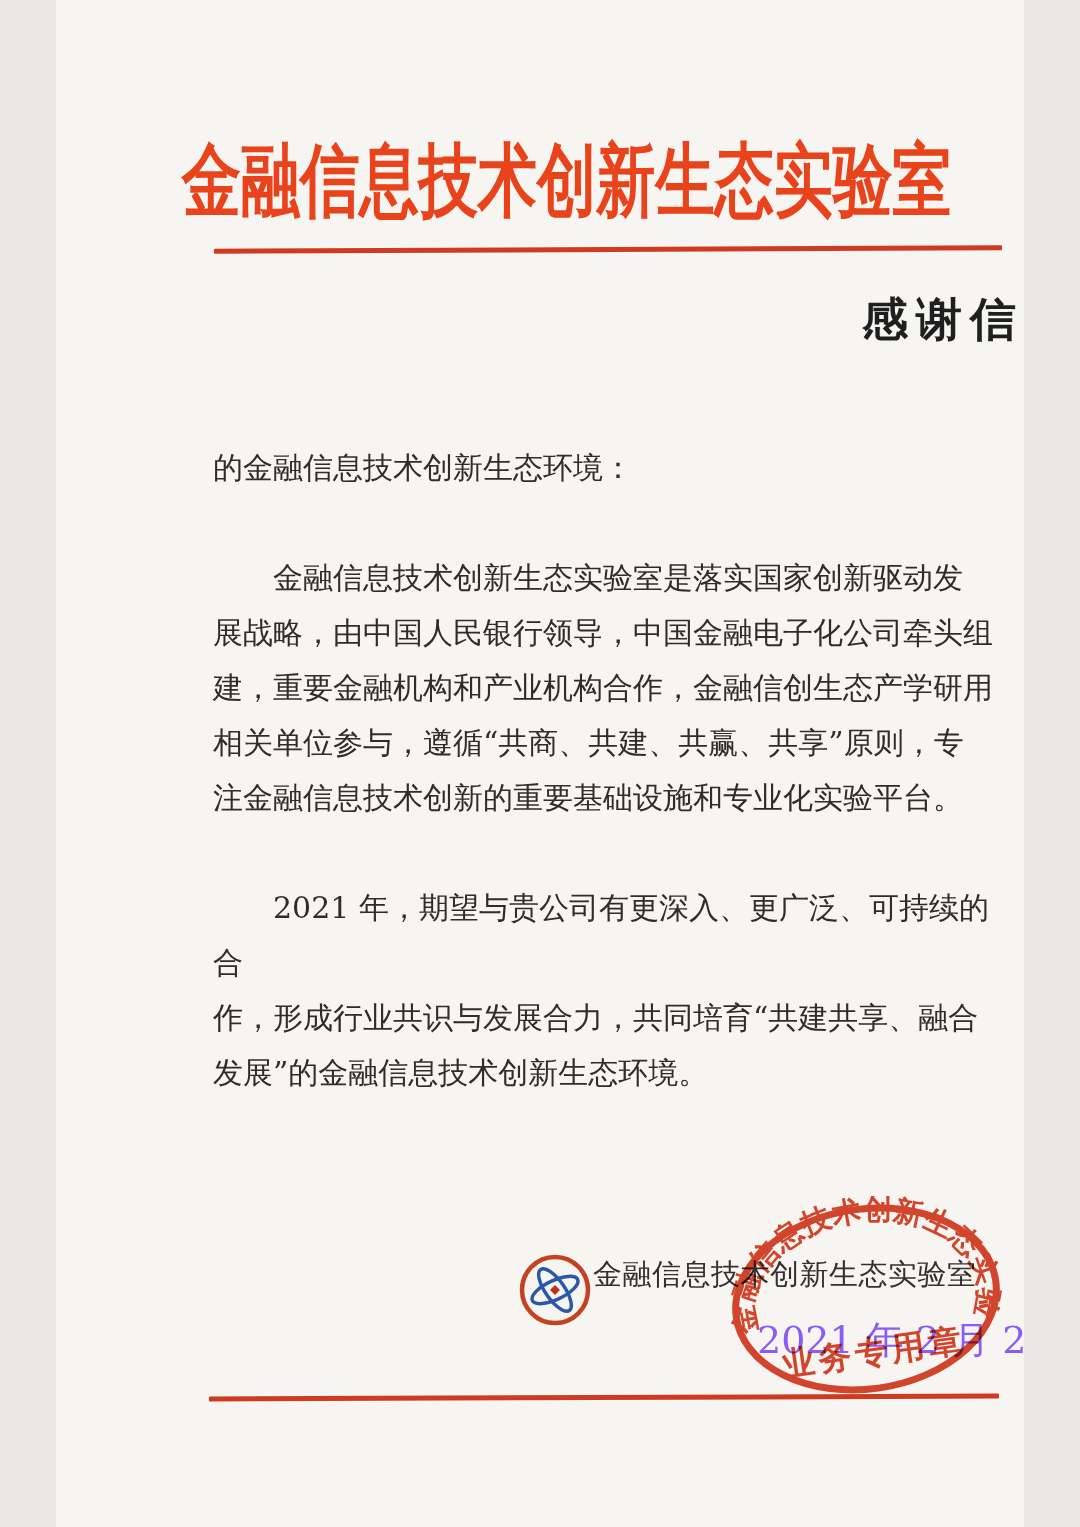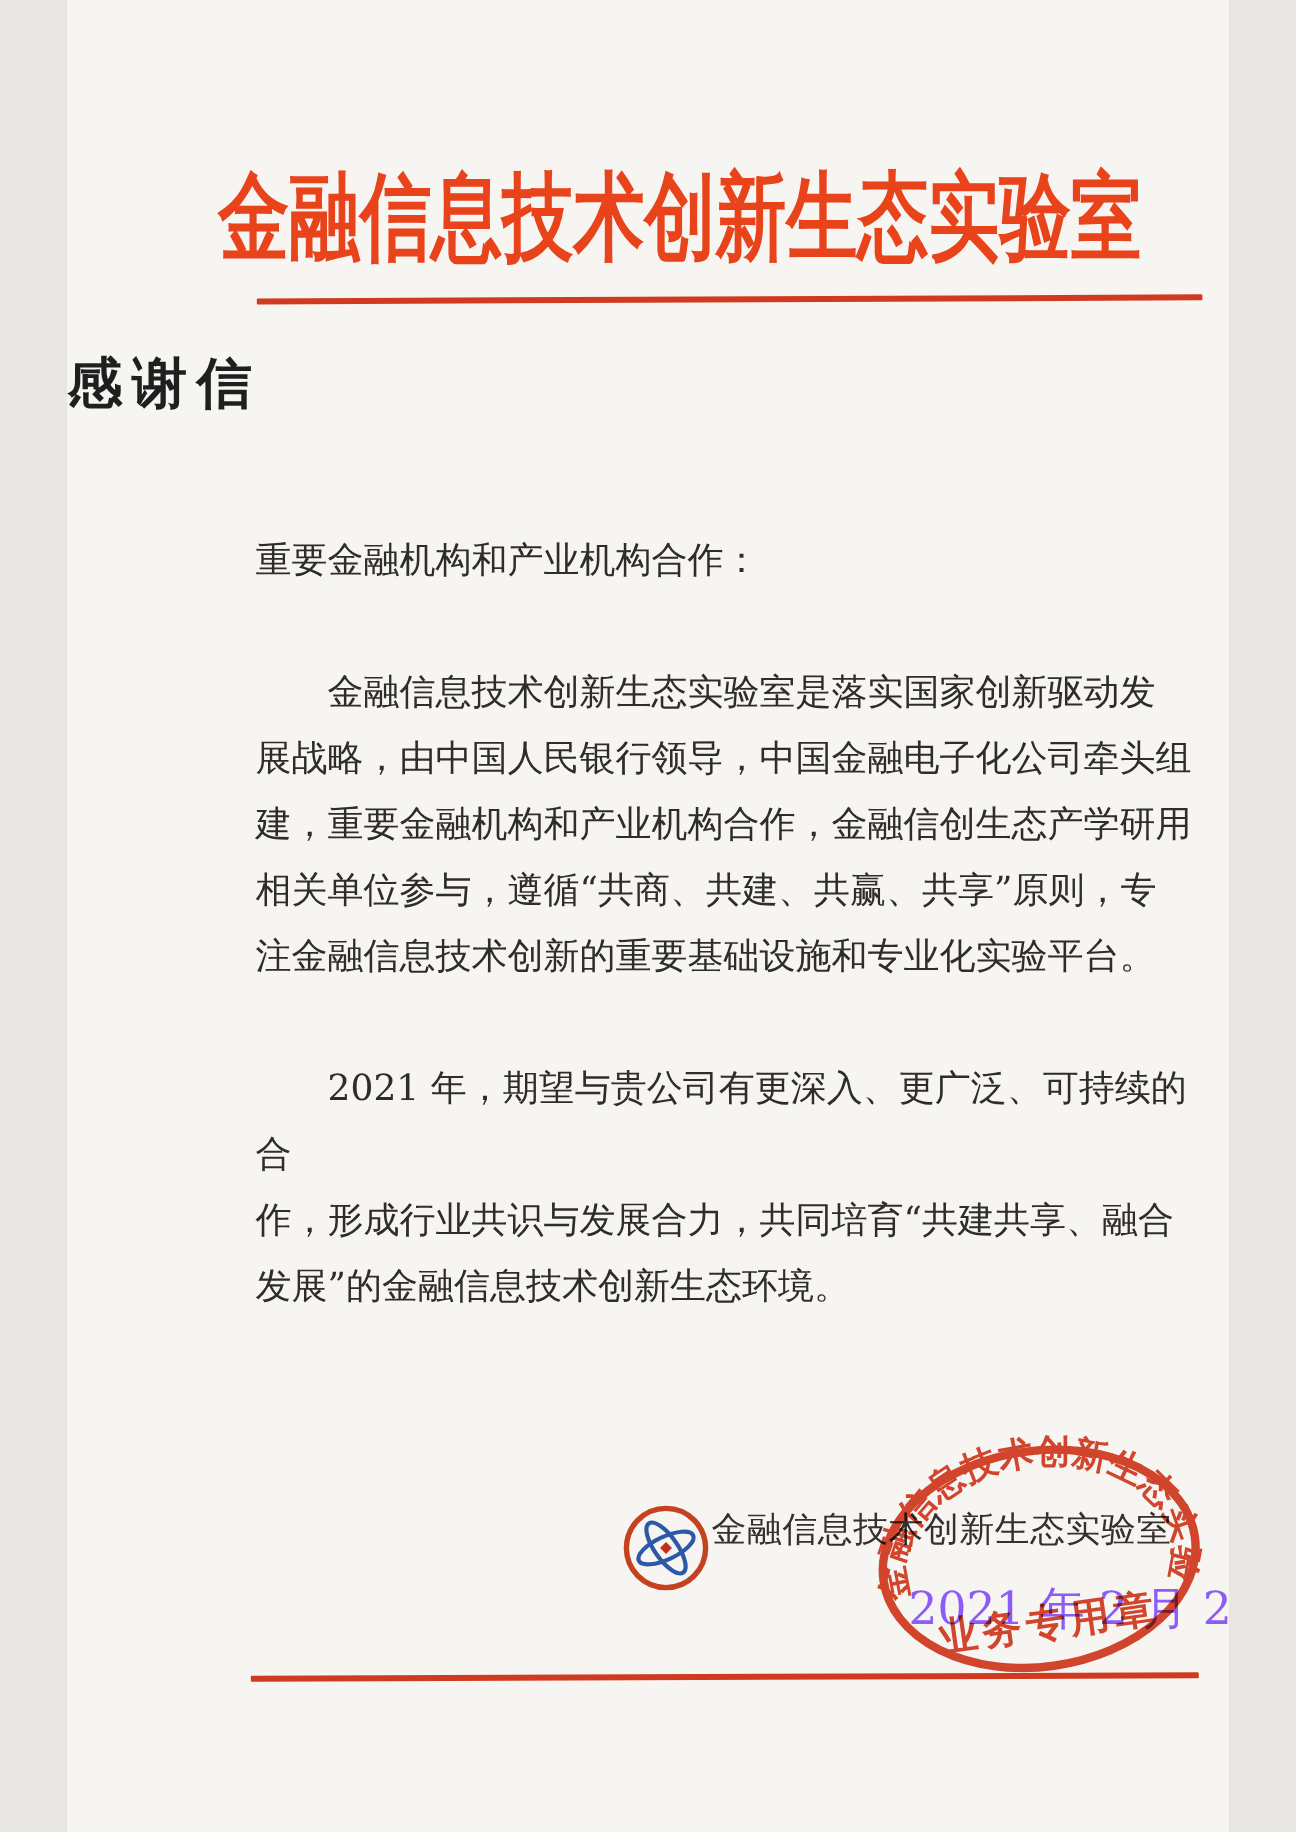--- a/index.html
+++ b/index.html
@@ -24,21 +24,21 @@
     white-space:nowrap;
     letter-spacing:0px;
   }
   .rule{
     position:absolute;height:5px;background:#cf3a20;border-radius:1px;
   }
   .rule.header{top:247px;left:158px;width:788px;transform:rotate(-0.25deg);}
   .rule.footer{top:1395px;left:153px;width:790px;transform:rotate(-0.2deg);}
   .letter-title{
     position:absolute;top:289px;left:0;width:100%;
-    text-align:left;
+    text-align:right;
     font-family:"DejaVu Sans", sans-serif;
     font-weight:600;
     font-size:46px;color:#1f1f1f;
     letter-spacing:8px;
   }
   .letter-body{
     position:absolute;top:385px;left:157px;width:795px;
     font-size:30px;line-height:55px;color:#2e2d2b;
     white-space:pre-line;
     text-align:left;
@@ -67,21 +67,21 @@
 
 <div class="page">
 
   <div class="letterhead-title">金融信息技术创新生态实验室</div>
 
   <div class="rule header"></div>
 
   <div class="letter-title">感谢信</div>
 
   <div class="letter-body">
-    <p>重要金融机构和产业机构合作：</p>
+    <p>的金融信息技术创新生态环境：</p>
     <p>　　金融信息技术创新生态实验室是落实国家创新驱动发
 展战略，由中国人民银行领导，中国金融电子化公司牵头组
 建，重要金融机构和产业机构合作，金融信创生态产学研用
 相关单位参与，遵循“共商、共建、共赢、共享”原则，专
 注金融信息技术创新的重要基础设施和专业化实验平台。</p>
     <p>　　2021 年，期望与贵公司有更深入、更广泛、可持续的合
 作，形成行业共识与发展合力，共同培育“共建共享、融合
 发展”的金融信息技术创新生态环境。</p>
   </div>
 

